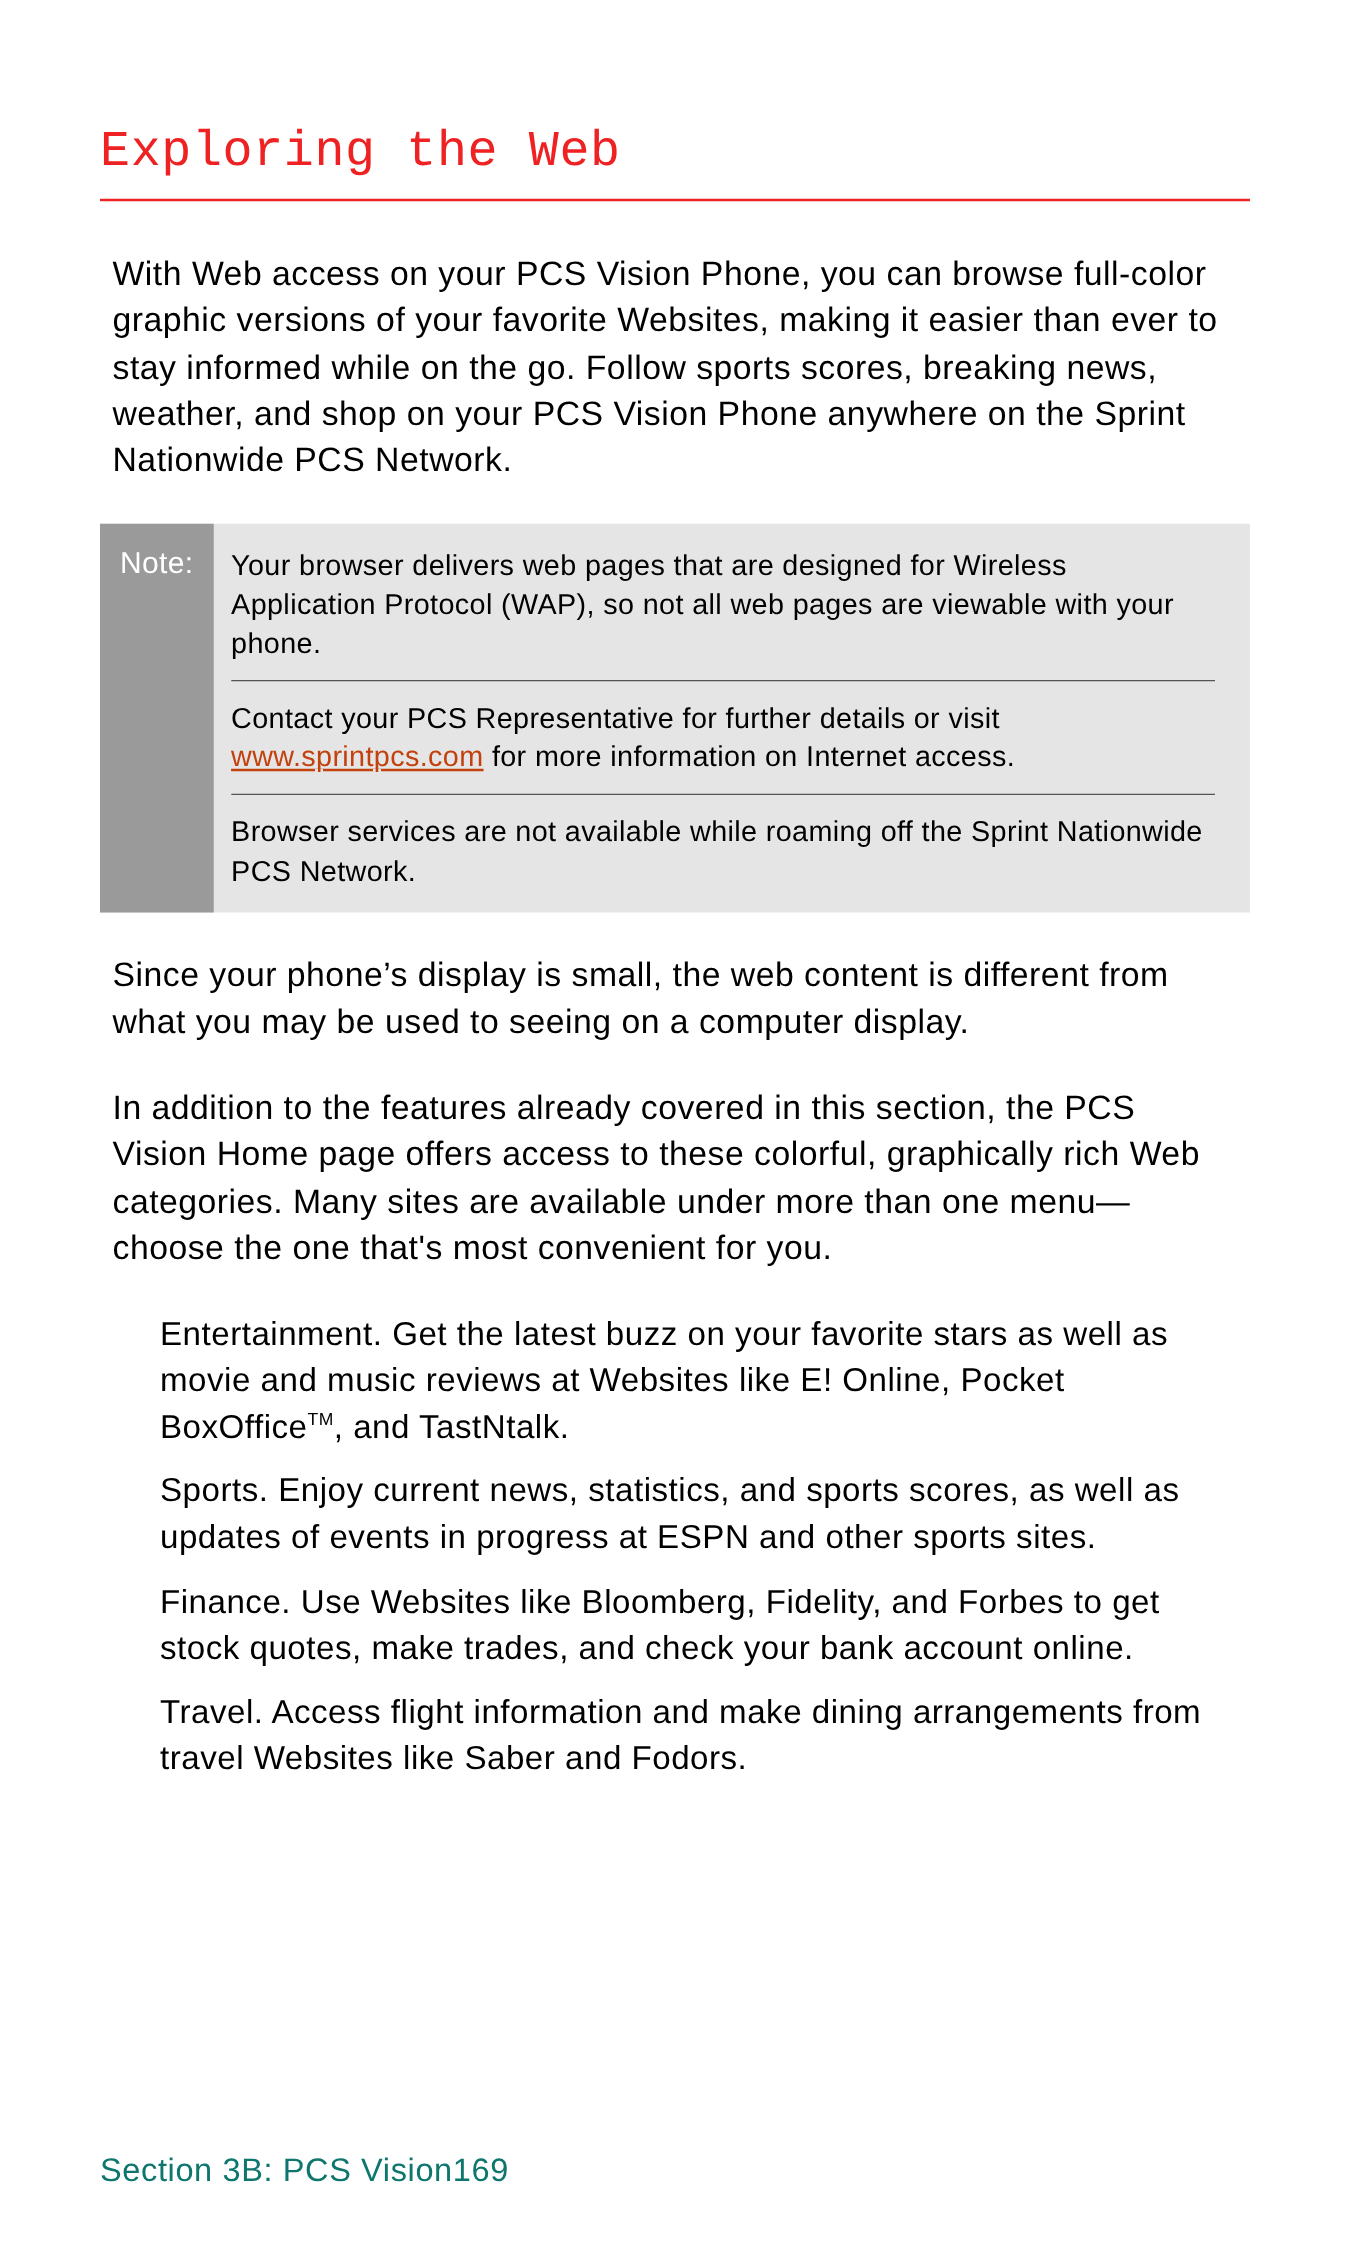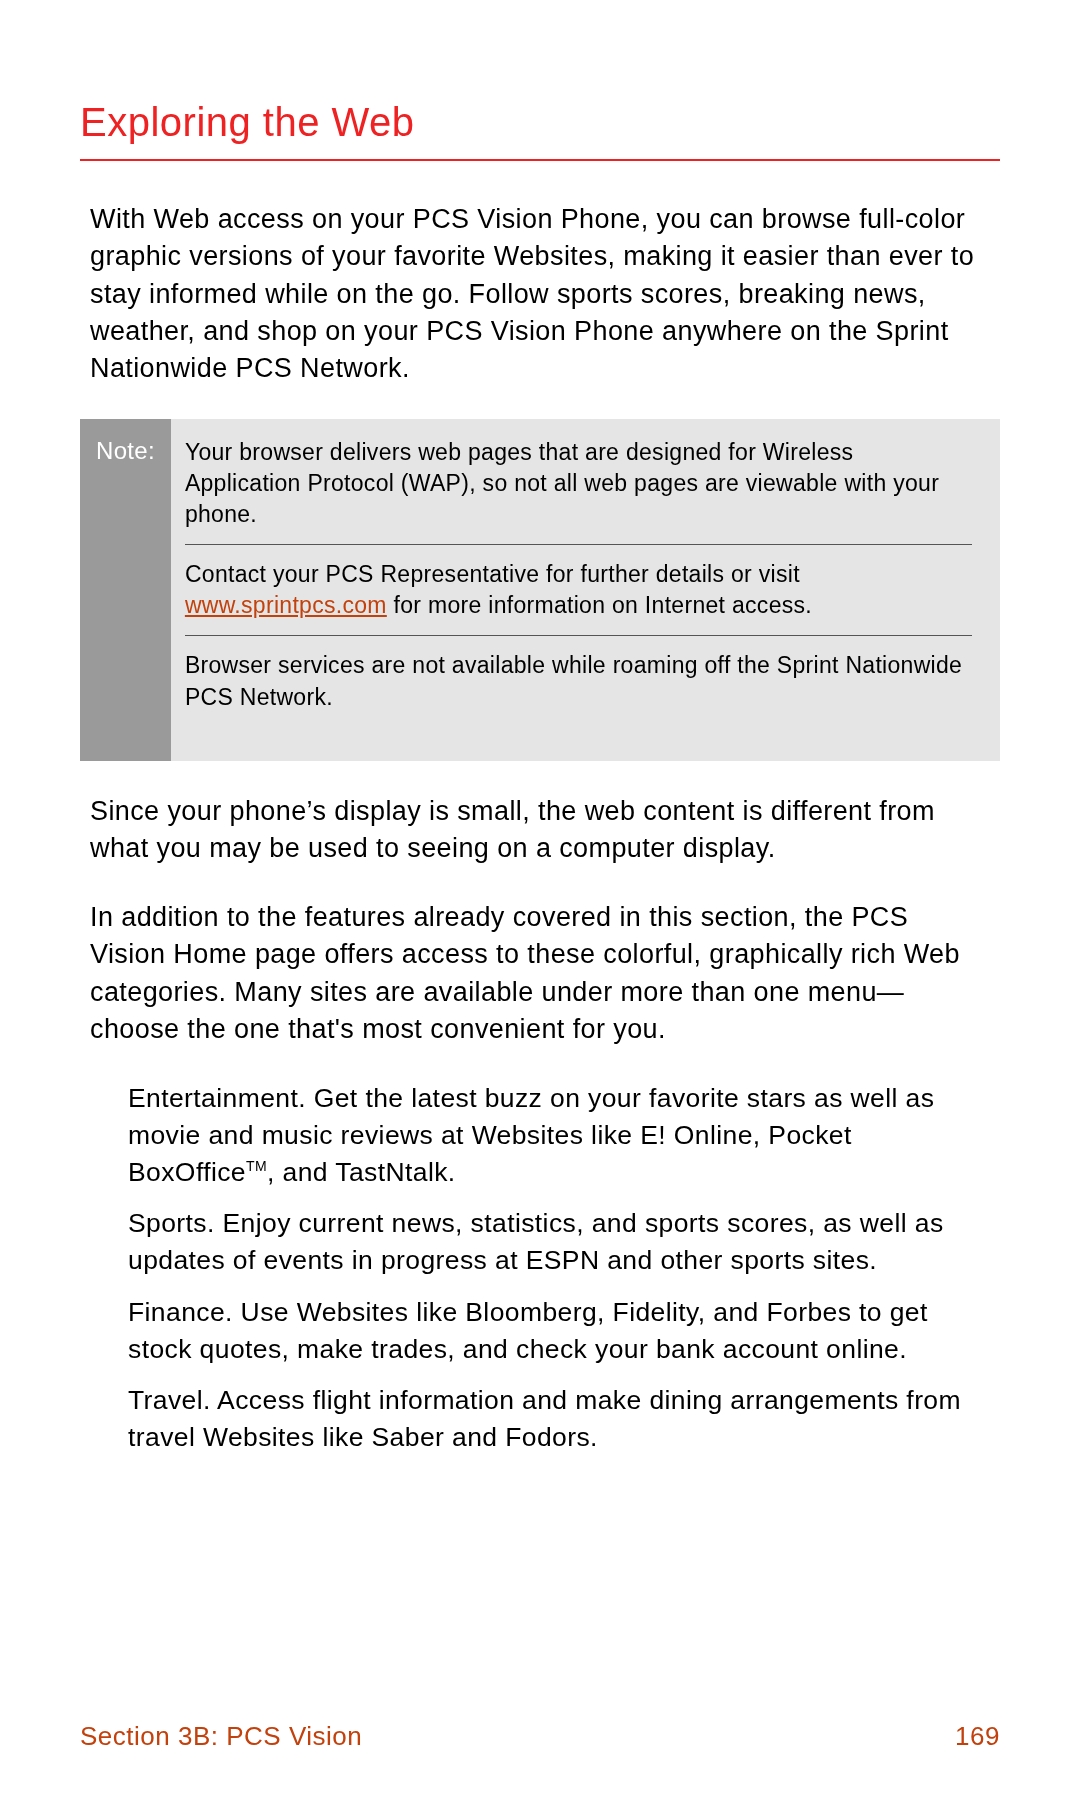--- a/index.html
+++ b/index.html
@@ -24,20 +24,21 @@
     font-weight: 400;
     margin: 0 0 70px 40px;
     letter-spacing: 0.5px;
   }
   .section-heading {
     color: #ee2222;
     font-size: 40px;
     font-weight: 400;
     margin: 0 0 0 0;
     letter-spacing: 0.5px;
+    font-family: Liberation Mono, monospace;
   }
   .red-rule {
     border: none;
     border-top: 2px solid #ee2222;
     margin: 14px 0 40px 0;
   }
   .body-text {
     font-size: 27px;
     line-height: 1.38;
     margin: 0 10px 32px 10px;
@@ -52,21 +53,21 @@
   .note-label-col {
     background: #9a9a9a;
     color: #ffffff;
     font-size: 24px;
     padding: 18px 16px;
     min-width: 78px;
     box-sizing: border-box;
   }
   .note-body-col {
     flex: 1;
-    padding: 18px 28px 32px 14px;
+    padding: 18px 28px 1px 14px;
     font-size: 23px;
     line-height: 1.35;
     color: #000;
   }
   .note-para {
     margin: 0 0 14px 0;
   }
   .note-rule {
     border: none;
     border-top: 1.5px solid #555;
@@ -91,23 +92,22 @@
   .tm {
     font-size: 14px;
     vertical-align: super;
   }
   .footer {
     position: absolute;
     left: 80px;
     right: 80px;
     bottom: 48px;
     display: flex;
-    justify-content: space-between;
     font-size: 26px;
-    color: #c2410c;
+    color: #0f766e;
     letter-spacing: 0.5px;
   }
 </style>
 </head>
 <body>
 
 <div class="page">
 
 
   <h2 class="section-heading">Exploring the Web</h2>

